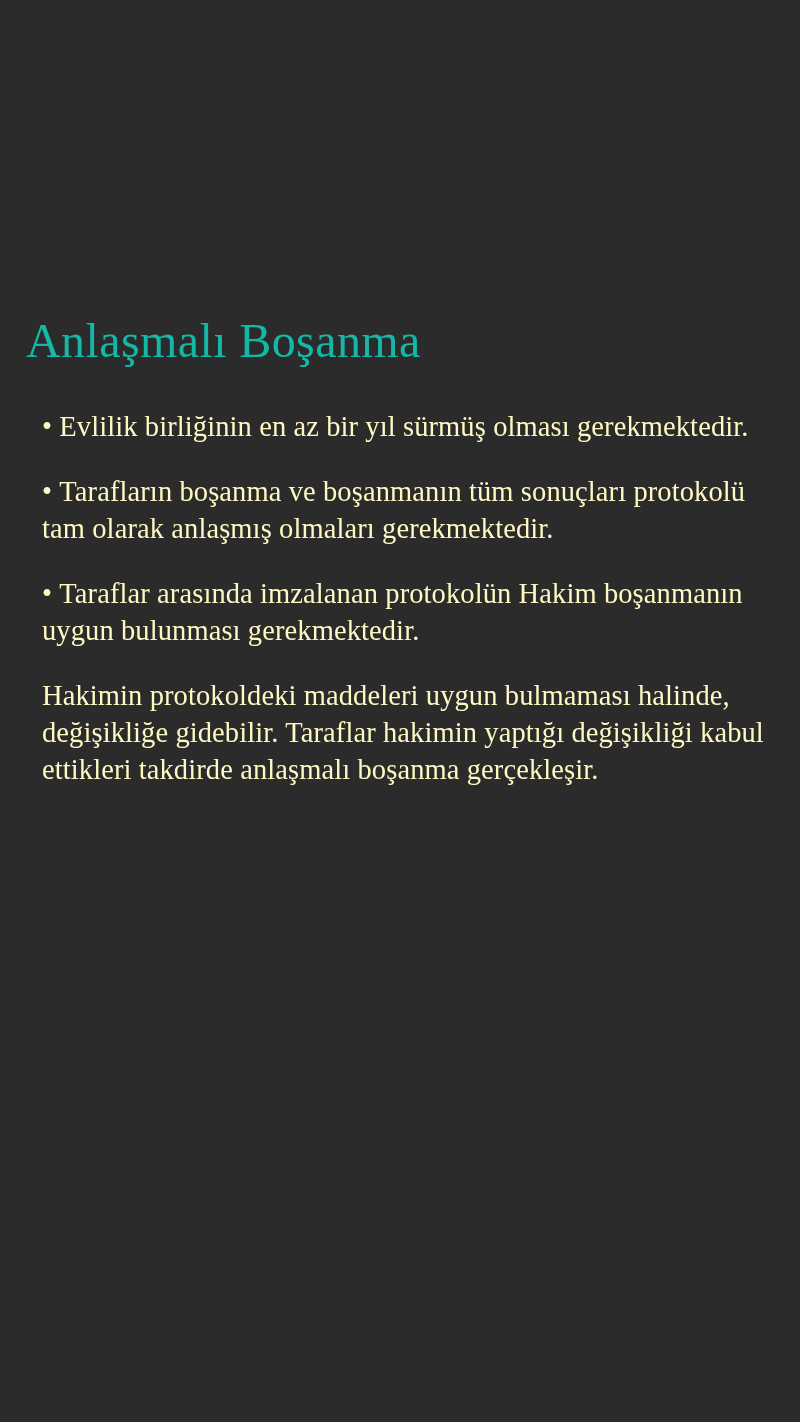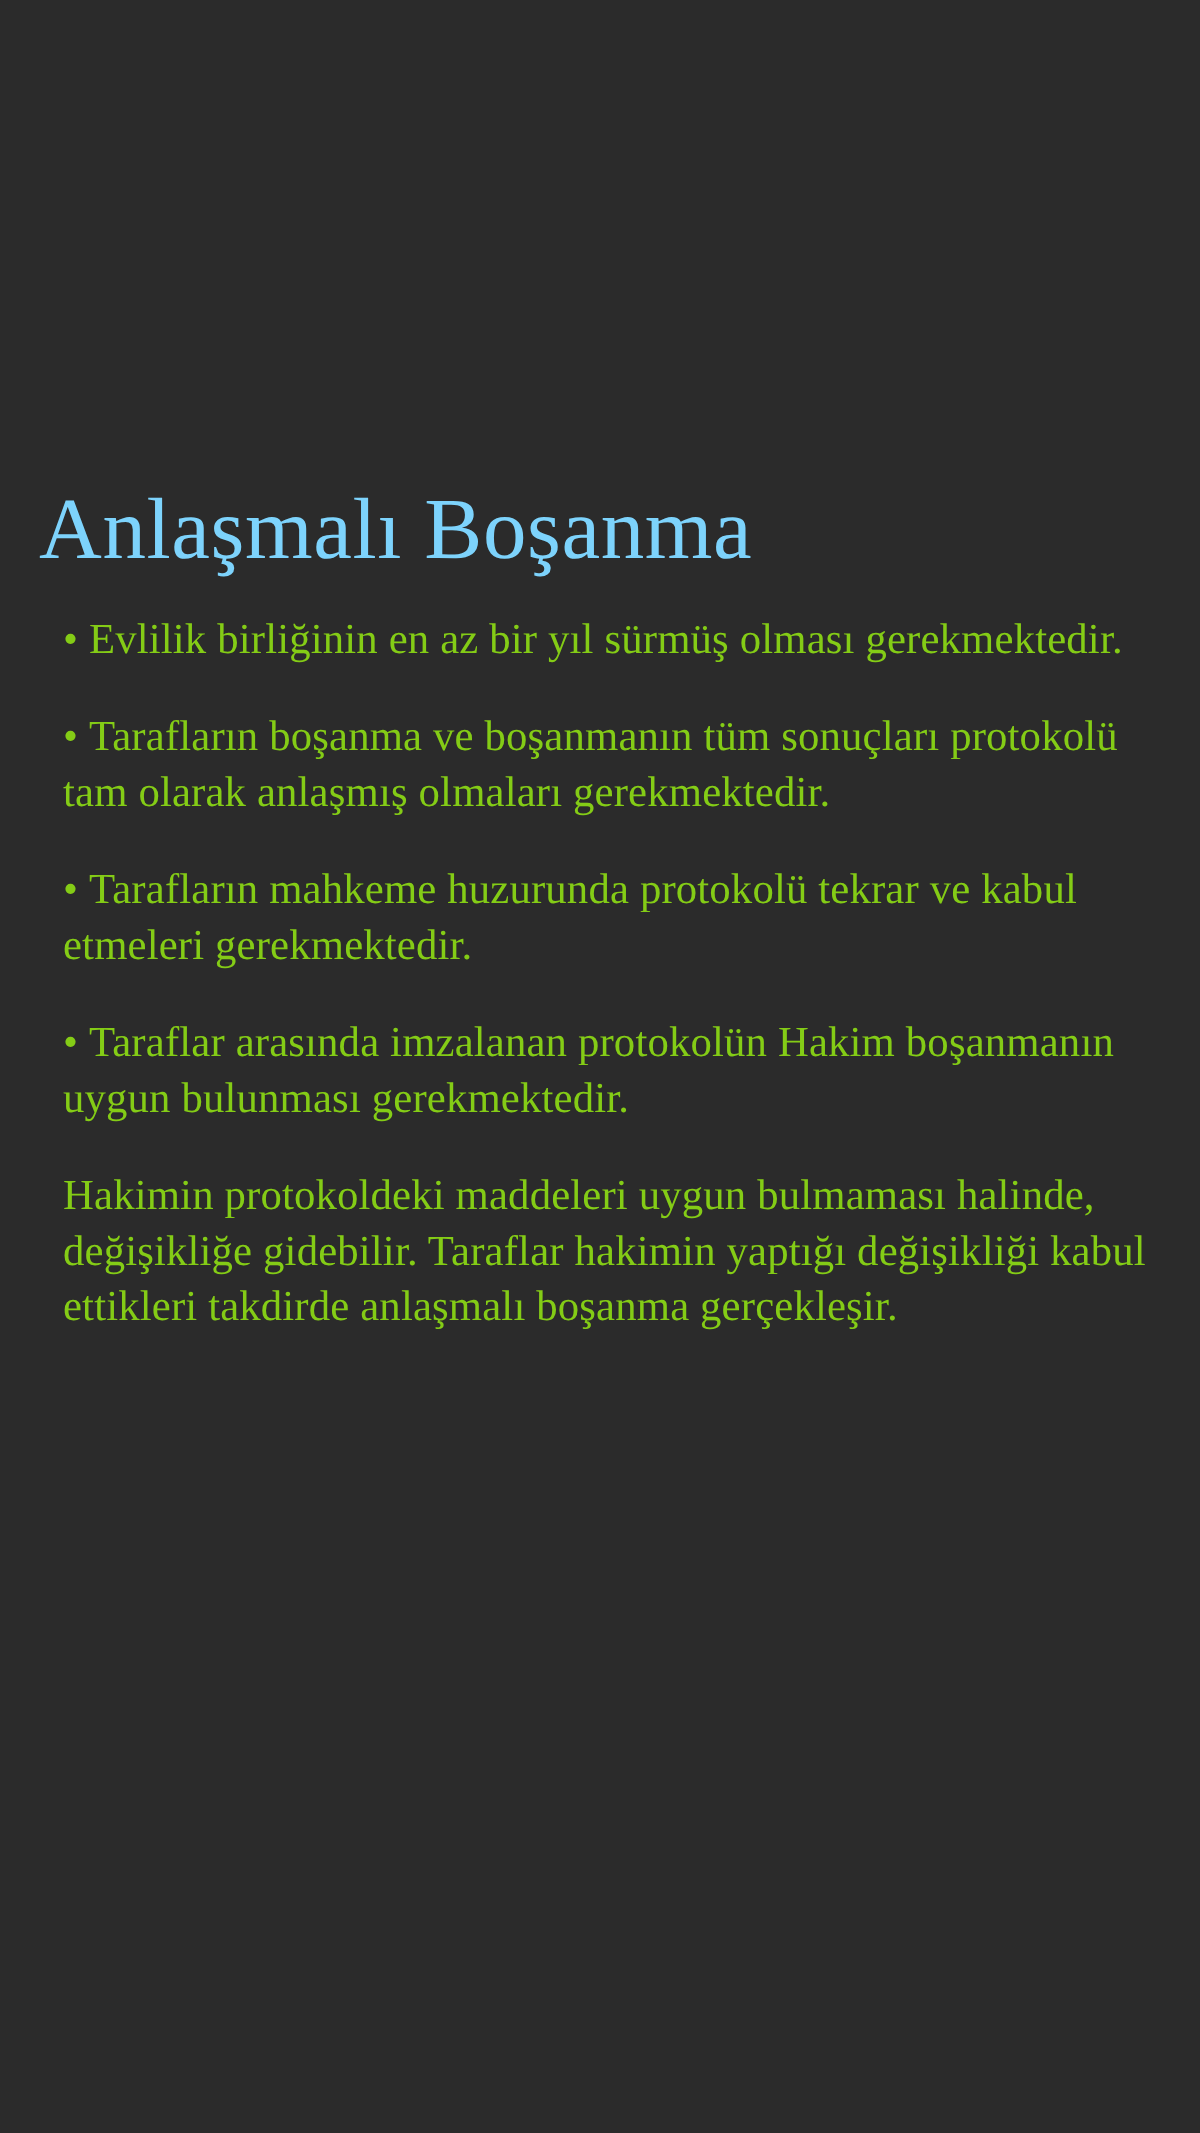--- a/index.html
+++ b/index.html
@@ -18,38 +18,38 @@
     position: relative;
     width: 800px;
     height: 1422px;
     box-sizing: border-box;
     padding: 0 40px;
   }
   .title {
     position: absolute;
     top: 282px;
     left: 26px;
-    font-size: 58px;
+    font-size: 48px;
     line-height: 1.12;
     font-weight: 400;
     letter-spacing: 0.4px;
-    color: #7dd3fc;
+    color: #14b8a6;
     white-space: nowrap;
   }
   .body-block {
     position: absolute;
     top: 408px;
     left: 42px;
     width: 730px;
   }
   .para {
     font-size: 28.5px;
     line-height: 1.30;
     letter-spacing: 0.1px;
-    color: #84cc16;
+    color: #fef9c3;
     margin: 0 0 28px 0;
   }
   .para:last-child {
     margin-bottom: 0;
   }
   .para.bulleted::before {
     content: "• ";
   }
   .para.bulleted.spaced::before {
     content: "•\00a0";
@@ -64,21 +64,20 @@
 <div class="page">
 
   <h1 class="title">Anlaşmalı Boşanma</h1>
 
   <div class="body-block">
 
     <p class="para bulleted">Evlilik birliğinin en az bir yıl sürmüş olması gerekmektedir.</p>
 
     <p class="para bulleted spaced">Tarafların boşanma ve boşanmanın tüm sonuçları protokolü tam olarak anlaşmış olmaları gerekmektedir.</p>
 
-    <p class="para bulleted spaced">Tarafların mahkeme huzurunda protokolü tekrar ve kabul etmeleri gerekmektedir.</p>
 
     <p class="para bulleted spaced">Taraflar arasında imzalanan protokolün Hakim boşanmanın uygun bulunması gerekmektedir.</p>
 
     <p class="para last-block">Hakimin protokoldeki maddeleri uygun bulmaması halinde, değişikliğe gidebilir. Taraflar hakimin yaptığı değişikliği kabul ettikleri takdirde anlaşmalı boşanma gerçekleşir.</p>
 
   </div>
 
 </div>
 
 </body></html>

